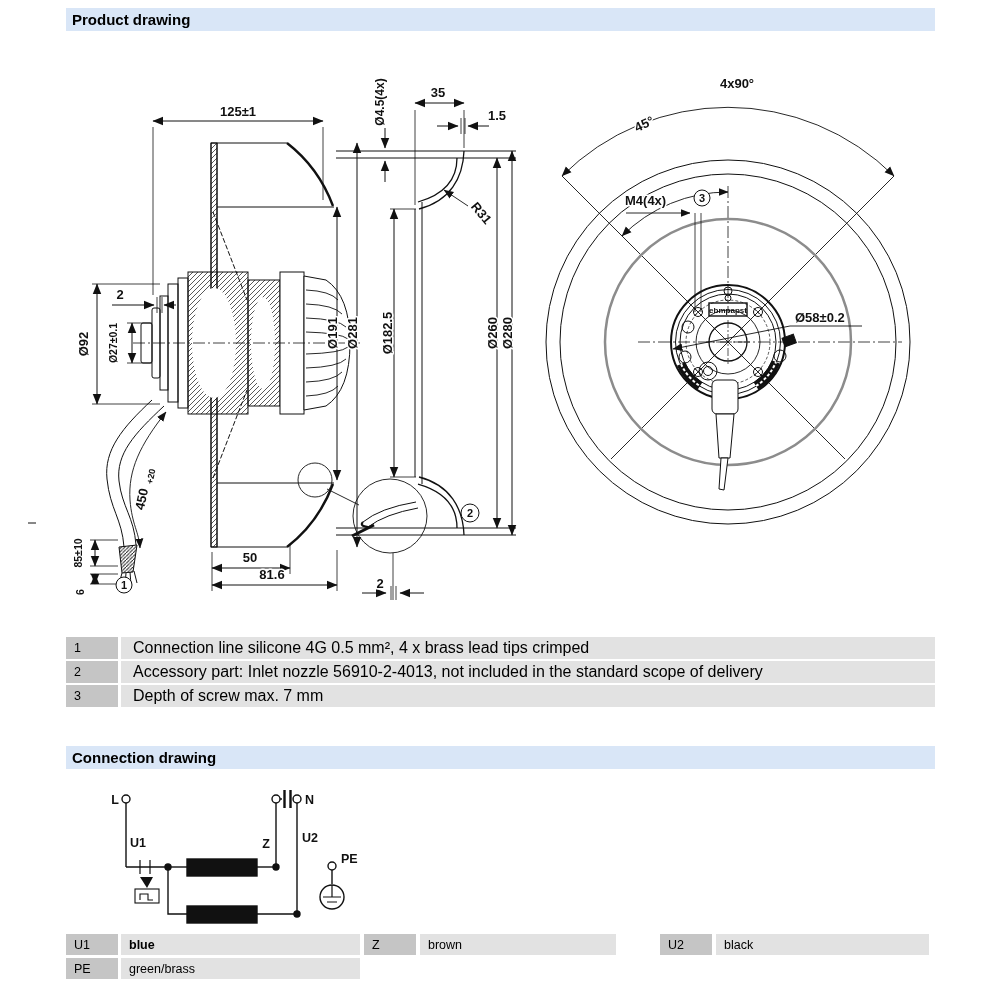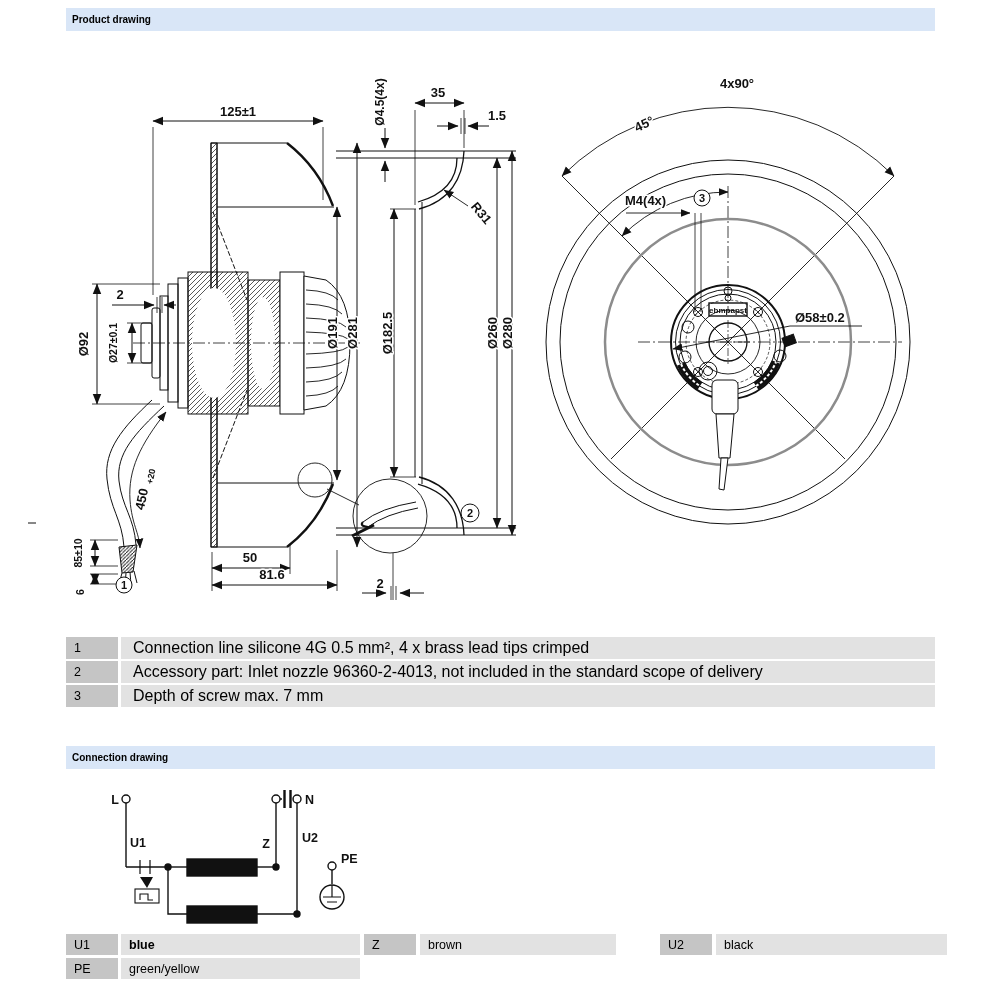--- a/index.html
+++ b/index.html
@@ -1,21 +1,21 @@
 <!DOCTYPE html>
 <html style="--header_bg: #d9e6f7; --cell_label: #c5c5c5; --cell_value: #e2e2e2; --line: #111111; --page_bg: #ffffff;"><head>
 <meta charset="utf-8">
 <style>
   :root{
     --header_bg:#d9e6f7; --cell_label:#c5c5c5; --cell_value:#e2e2e2; --line:#111111; --page_bg:#ffffff;
   }
   html,body{margin:0;padding:0;background:var(--page_bg);}
   body{width:1000px;height:984px;position:relative;font-family:"Liberation Sans",sans-serif;color:#000;overflow:hidden;}
   .hbar{position:absolute;left:66px;width:869px;height:23px;background:var(--header_bg);
-        font-size:10px;font-weight:bold;display:flex;align-items:center;padding-left:6px;box-sizing:border-box;}
+        font-size:15px;font-weight:bold;display:flex;align-items:center;padding-left:6px;box-sizing:border-box;}
   .notes{position:absolute;left:66px;top:637px;width:869px;}
   .nrow{display:flex;margin-bottom:2px;height:22px;}
   .ncell-no{width:52px;background:var(--cell_label);margin-right:3px;display:flex;align-items:center;padding-left:8px;box-sizing:border-box;font-size:12.5px;}
   .ncell-tx{flex:1;background:var(--cell_value);display:flex;align-items:center;padding-left:12px;box-sizing:border-box;font-size:16px;}
   .wt-cell{position:absolute;height:21px;display:flex;align-items:center;padding-left:8px;box-sizing:border-box;font-size:12.5px;}
   .wt-label{background:var(--cell_label);}
   .wt-value{background:var(--cell_value);}
   svg{position:absolute;left:0;}
   svg text{font-family:"Liberation Sans",sans-serif;fill:#111;paint-order:stroke;stroke:#ffffff;stroke-width:3px;stroke-linejoin:round;font-weight:bold;}
   svg text.nohalo{stroke-width:0;}
@@ -289,21 +289,21 @@
   </g>
 </svg>
 
 <div class="notes">
   <div class="nrow">
     <div class="ncell-no">1</div>
     <div class="ncell-tx">Connection line silicone 4G 0.5 mm², 4 x brass lead tips crimped</div>
   </div>
   <div class="nrow">
     <div class="ncell-no">2</div>
-    <div class="ncell-tx">Accessory part: Inlet nozzle 96360-2-4013, not included in the standard scope of delivery</div>
+    <div class="ncell-tx">Accessory part: Inlet nozzle 56910-2-4013, not included in the standard scope of delivery</div>
   </div>
   <div class="nrow">
     <div class="ncell-no">3</div>
     <div class="ncell-tx">Depth of screw max. 7 mm</div>
   </div>
 </div>
 
 <svg style="top:772px;" width="1000" height="158" viewBox="0 772 1000 158">
   <g stroke="#111" fill="none" stroke-width="1.4">
 
@@ -353,16 +353,16 @@
     <text x="341" y="863">PE</text>
   </g>
 </svg>
 
 <div>
   <div class="wt-cell wt-label" style="left:66px;top:934px;width:52px;">U1</div>
   <div class="wt-cell wt-value" style="left:121px;top:934px;width:239px;font-weight:bold;">blue</div>
   <div class="wt-cell wt-label" style="left:364px;top:934px;width:52px;">Z</div>
   <div class="wt-cell wt-value" style="left:420px;top:934px;width:196px;">brown</div>
   <div class="wt-cell wt-label" style="left:660px;top:934px;width:52px;">U2</div>
-  <div class="wt-cell wt-value" style="left:716px;top:934px;width:231px;">black</div>
+  <div class="wt-cell wt-value" style="left:716px;top:934px;width:213px;">black</div>
   <div class="wt-cell wt-label" style="left:66px;top:958px;width:52px;">PE</div>
-  <div class="wt-cell wt-value" style="left:121px;top:958px;width:239px;">green/yellow</div>
+  <div class="wt-cell wt-value" style="left:121px;top:958px;width:239px;">green/brass</div>
 </div>
 
 </body></html>

